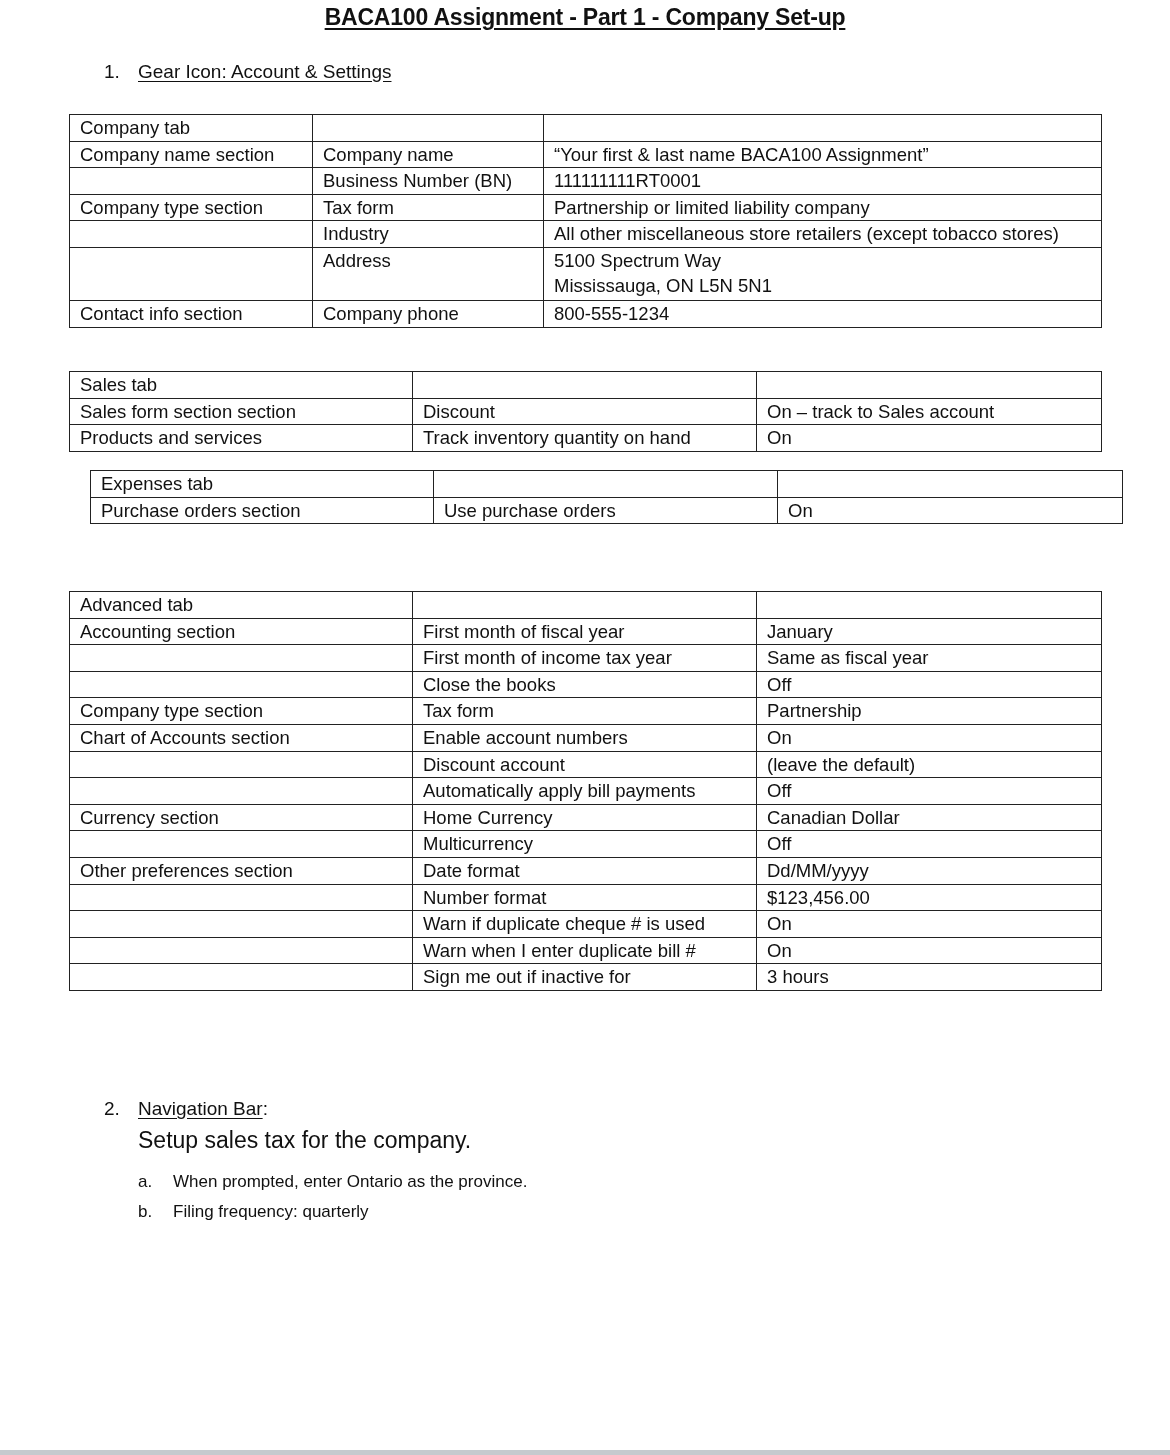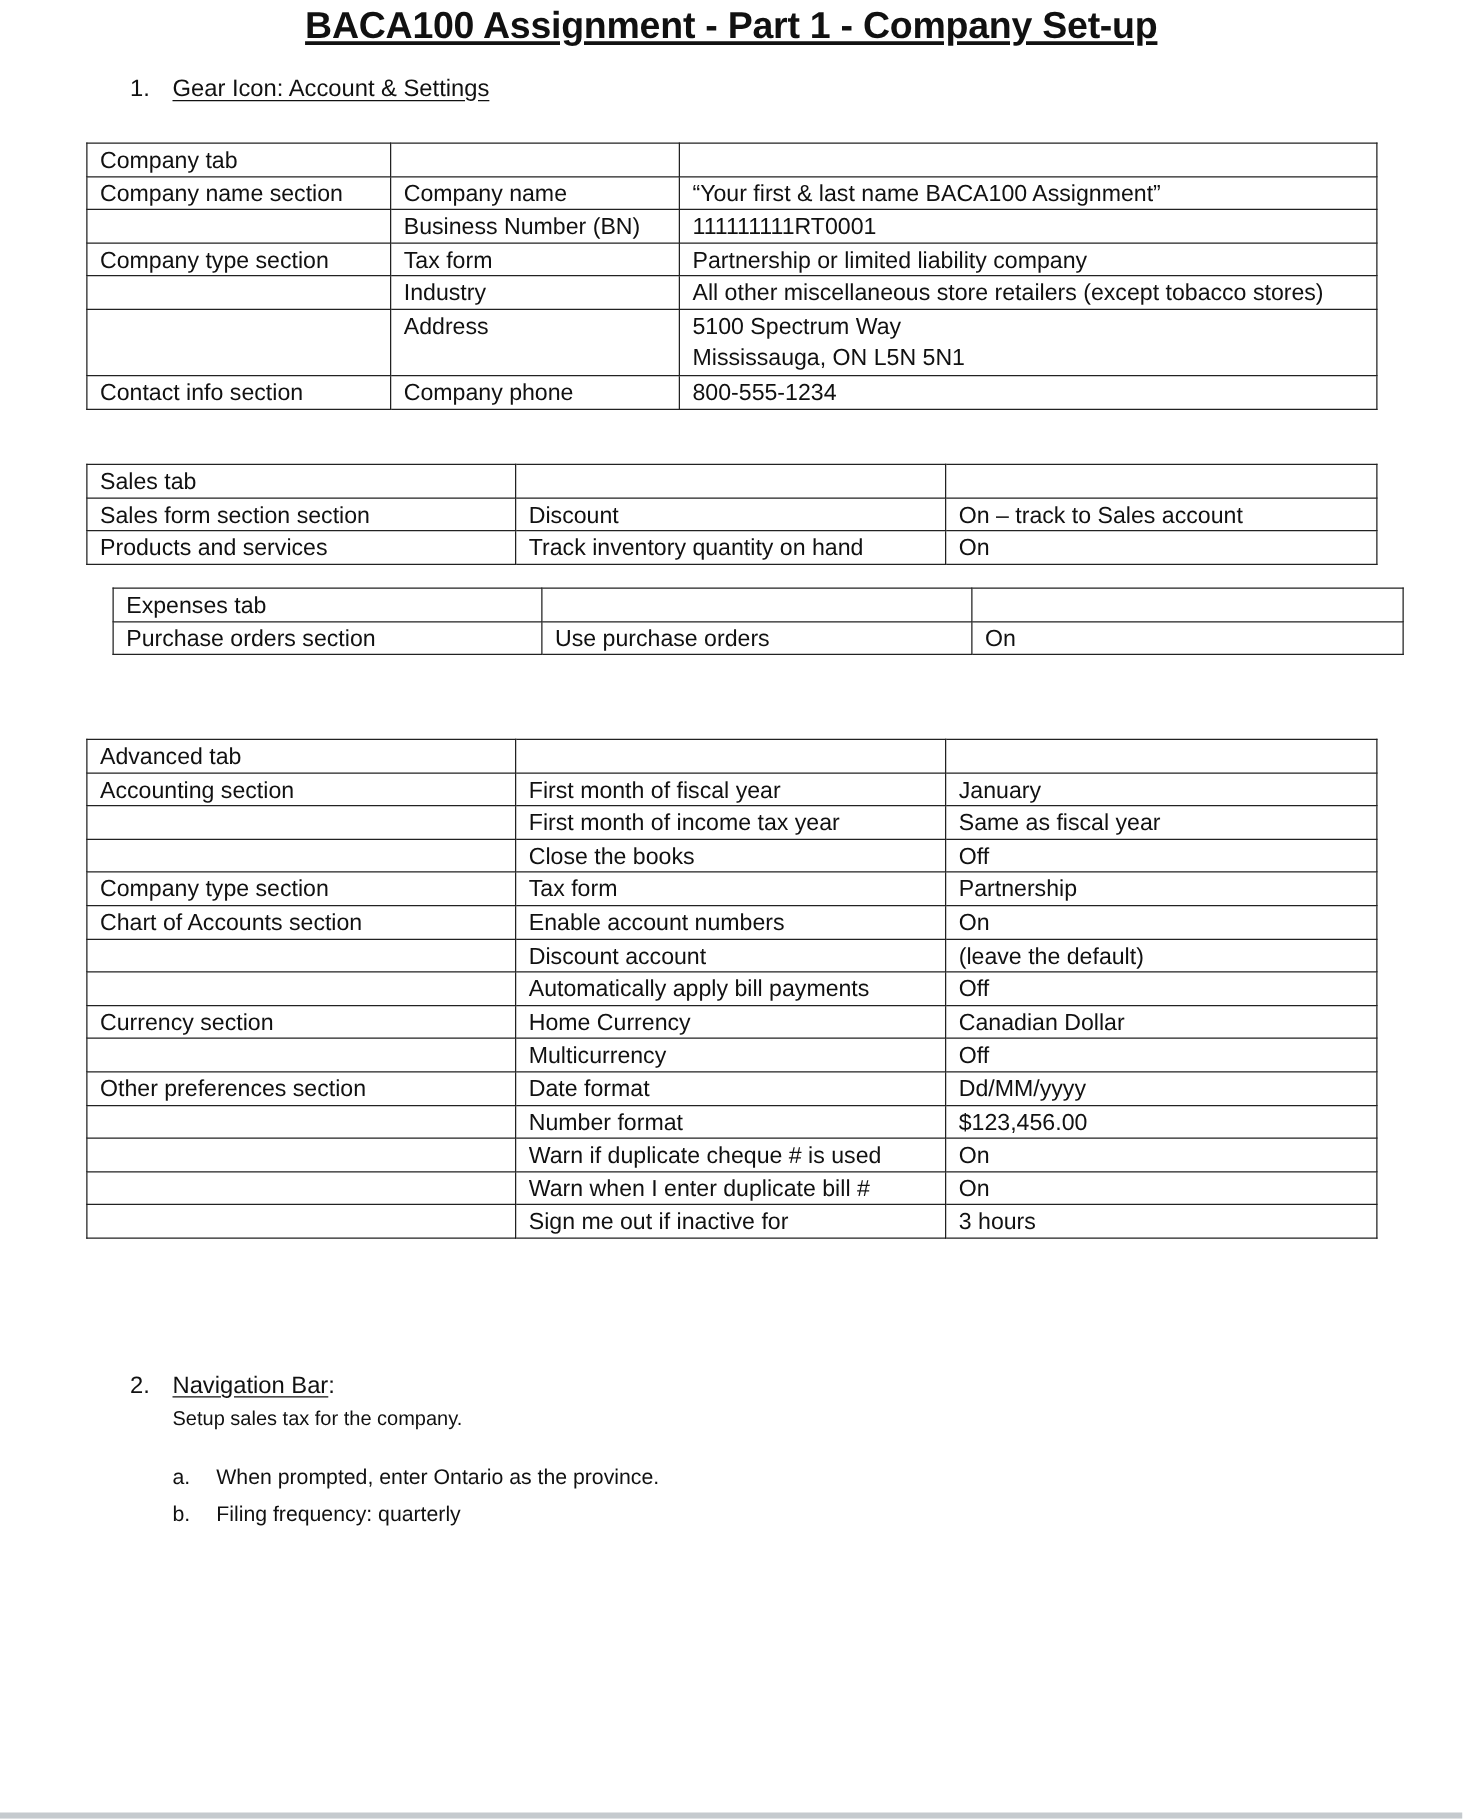--- a/index.html
+++ b/index.html
@@ -14,21 +14,21 @@
       font-family: "Liberation Sans", "DejaVu Sans", sans-serif;
       color: #111111;
       font-size: 18.5px;
     }
     .doc-title {
       position: absolute;
       left: 0; right: 0;
       top: 4px;
       text-align: center;
       font-weight: bold;
-      font-size: 30px;
+      font-size: 23px;
       text-decoration: underline;
       text-underline-offset: 3px;
       letter-spacing: -0.2px;
     }
     .section-heading {
       position: absolute;
       left: 104px;
       font-size: 19px;
     }
     .section-heading .num {
@@ -54,21 +54,21 @@
       vertical-align: top;
       white-space: nowrap;
       overflow: hidden;
       font-size: 18.5px;
     }
     table.settings tr.tall td { height: 53.2px; }
     .address-line { display: block; }
     .sub-para {
       position: absolute;
       left: 138px;
-      font-size: 16px;
+      font-size: 23px;
     }
     .sub-item {
       position: absolute;
       left: 138px;
       font-size: 17px;
     }
     .sub-item .letter {
       display: inline-block;
       width: 35px;
     }

